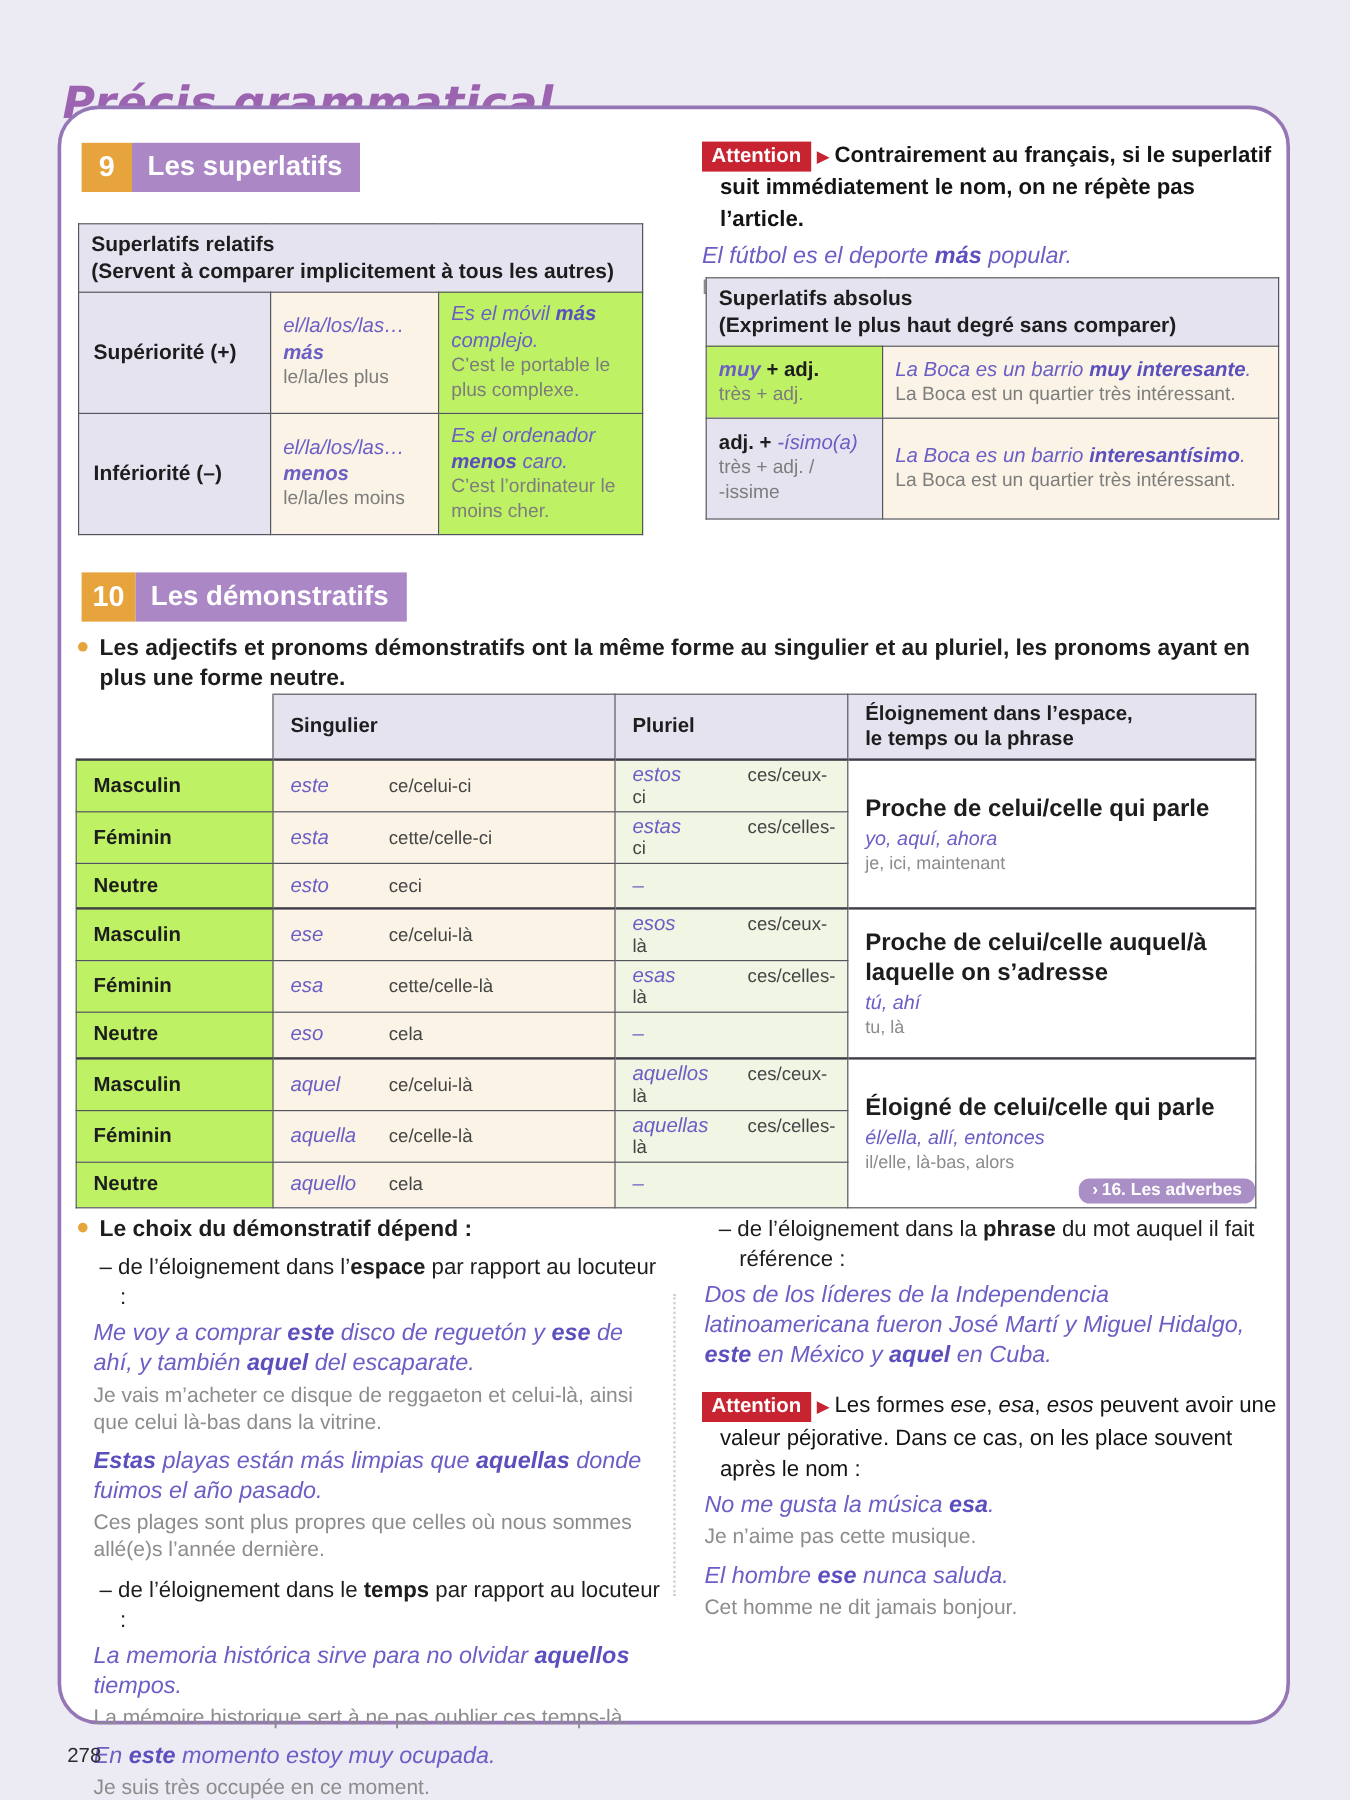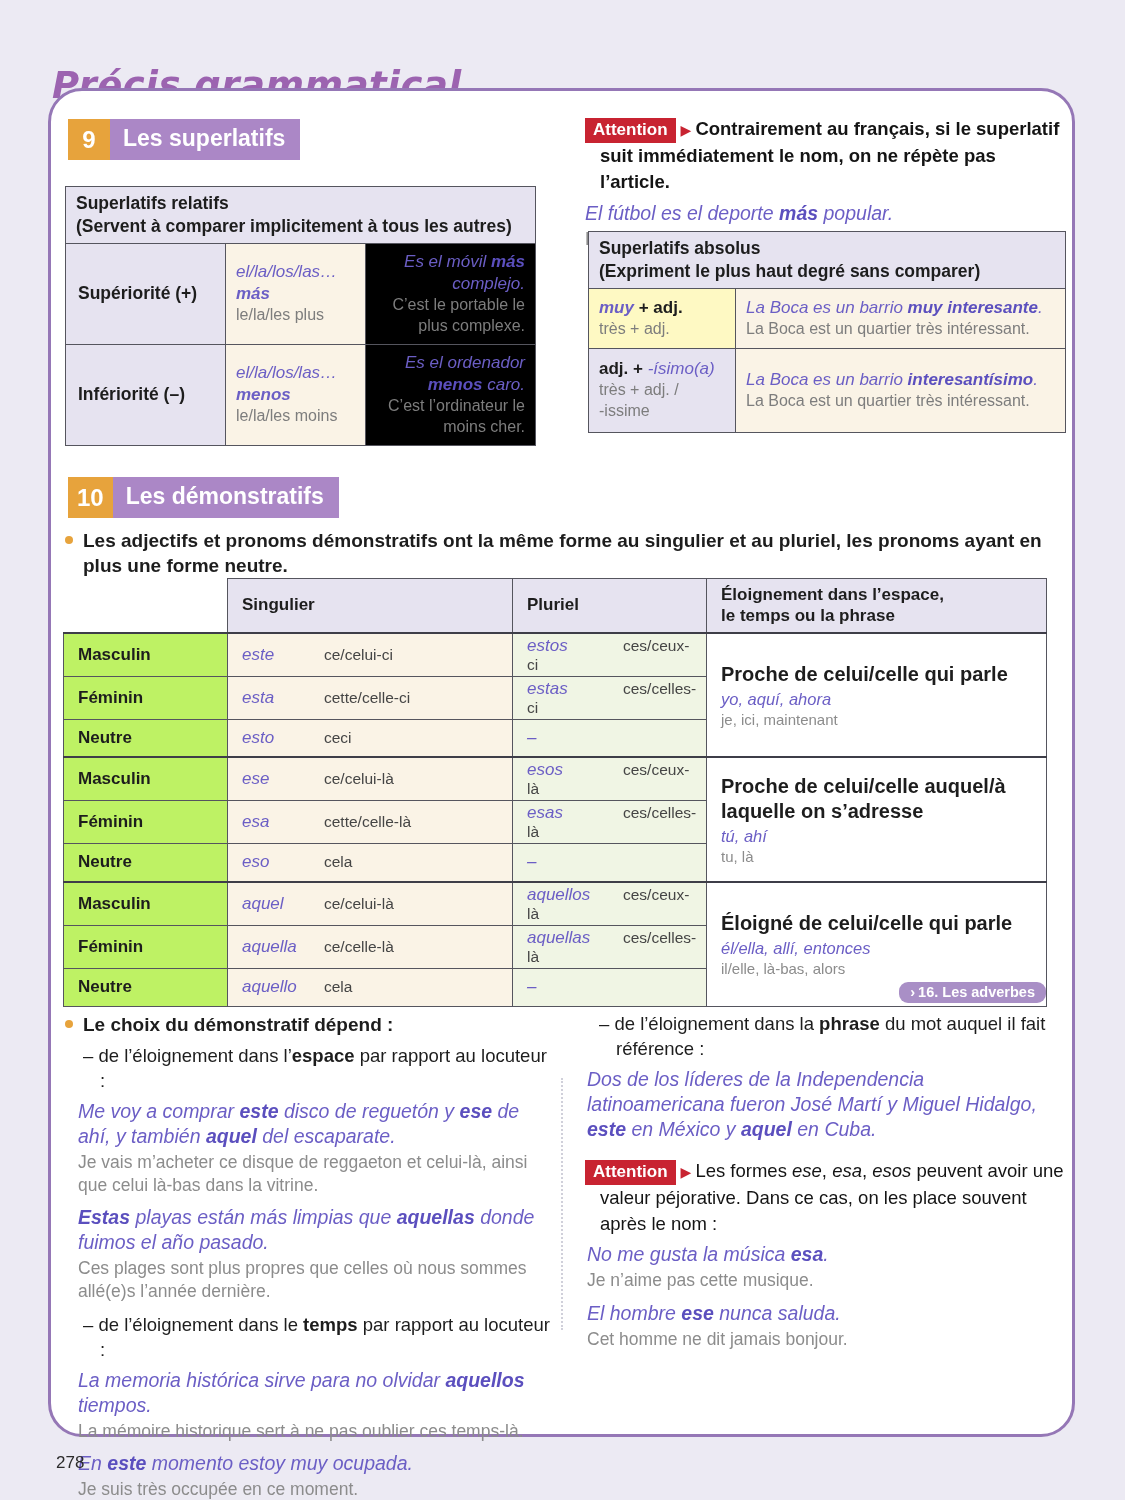--- a/index.html
+++ b/index.html
@@ -26,21 +26,21 @@
   .tgray{color:#7d7d7d;}
   .dark{color:#1d1d1d;}
 
   
   table.gtable{border-collapse:collapse;table-layout:fixed;}
   table.gtable td,table.gtable th{border:1px solid #55555e;vertical-align:middle;box-sizing:border-box;}
   .thead{background:#e6e3f0;color:#1d1d1d;font-weight:bold;font-size:17.5px;line-height:1.3;
     padding:5px 10px;text-align:left;}
   .lblcell{background:#e6e3f0;font-weight:bold;font-size:17.5px;color:#1d1d1d;padding:6px 12px;}
   .formcell{background:#faf3e6;padding:6px 10px;font-size:17px;line-height:1.3;}
-  .excell{background:#000000;padding:6px 10px;font-size:17px;line-height:1.3;text-align:right;}
+  .excell{background:#bef264;padding:6px 10px;font-size:17px;line-height:1.3;}
   .f16{font-size:16px;}
 
   .wrap{position:absolute;}
 
   
   .att-lead{margin:0;padding-left:15px;text-indent:-15px;font-size:18.5px;line-height:1.38;color:#141414;font-weight:bold;}
   .att-lead.normal{font-weight:normal;font-size:18.5px;}
   .att-lead.normal i{font-style:italic;}
   .att-pill{display:inline-block;background:#c82331;color:#fff;font-weight:bold;font-size:17px;
     padding:0 8px 2px;text-indent:0;}
@@ -154,21 +154,21 @@
           <col style="width:330px">
         </colgroup>
       <tbody>
           <tr>
             <td class="thead" colspan="2">
         <div>Superlatifs absolus</div>
         <div>(Expriment le plus haut degré sans comparer)</div>
       </td>
           </tr>
       <tr style="height:60px;">
-        <td class="formcell" style="background:#fef9c3;">
+        <td class="formcell" style="background:#bef264;">
           <div><span class="es" style="font-weight:bold;">muy</span><b class="dark"> + adj.</b></div>
           <div class="tgray f16">très + adj.</div>
         </td>
         <td class="formcell">
           <div class="es">La Boca es un barrio <b>muy interesante</b>.</div>
           <div class="tgray f16">La Boca est un quartier très intéressant.</div>
         </td>
       </tr>
       <tr style="height:84px;">
         <td class="formcell" style="background:#e6e3f0;">

